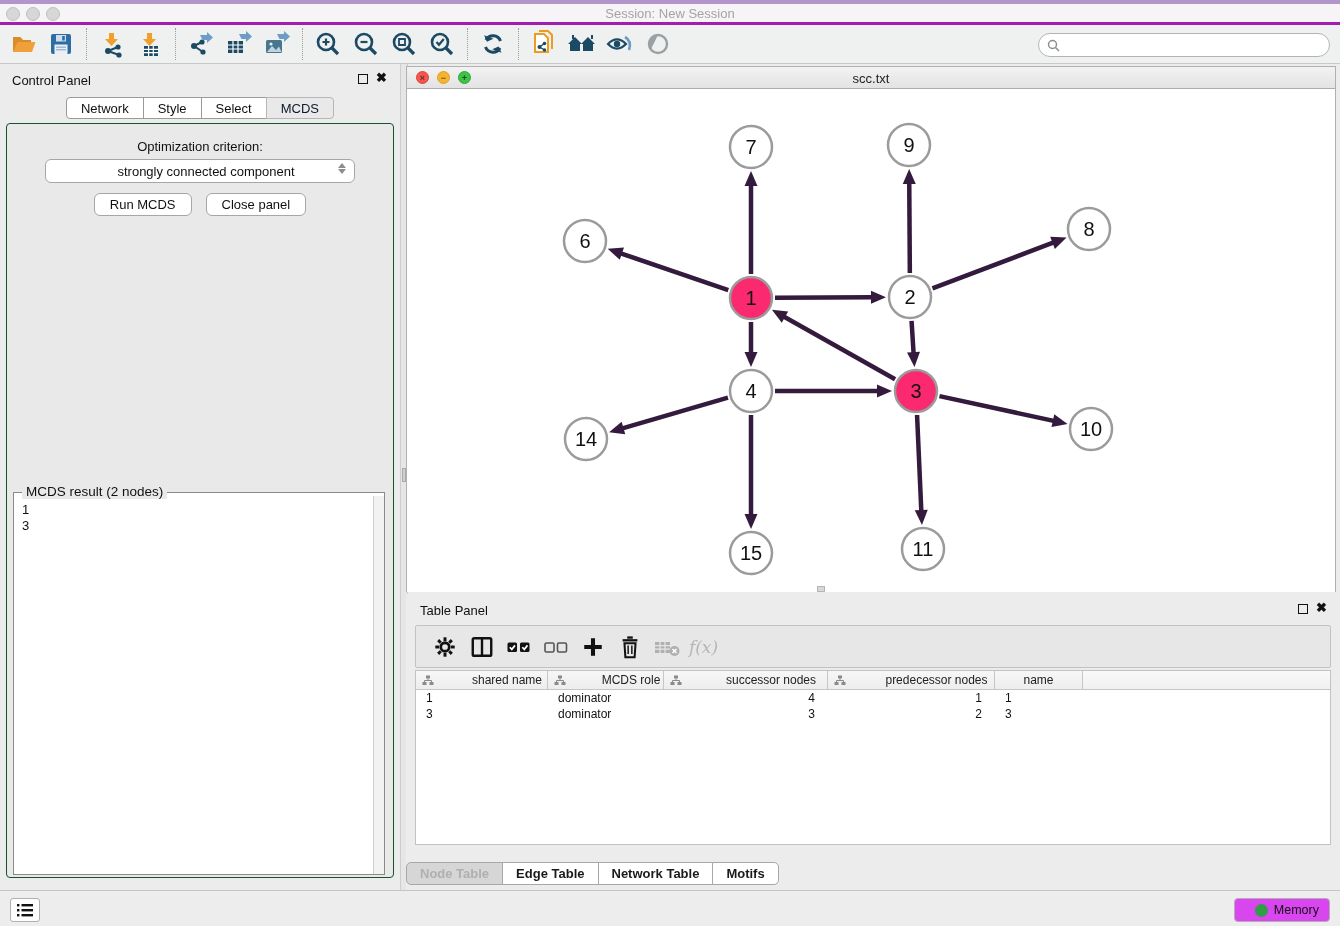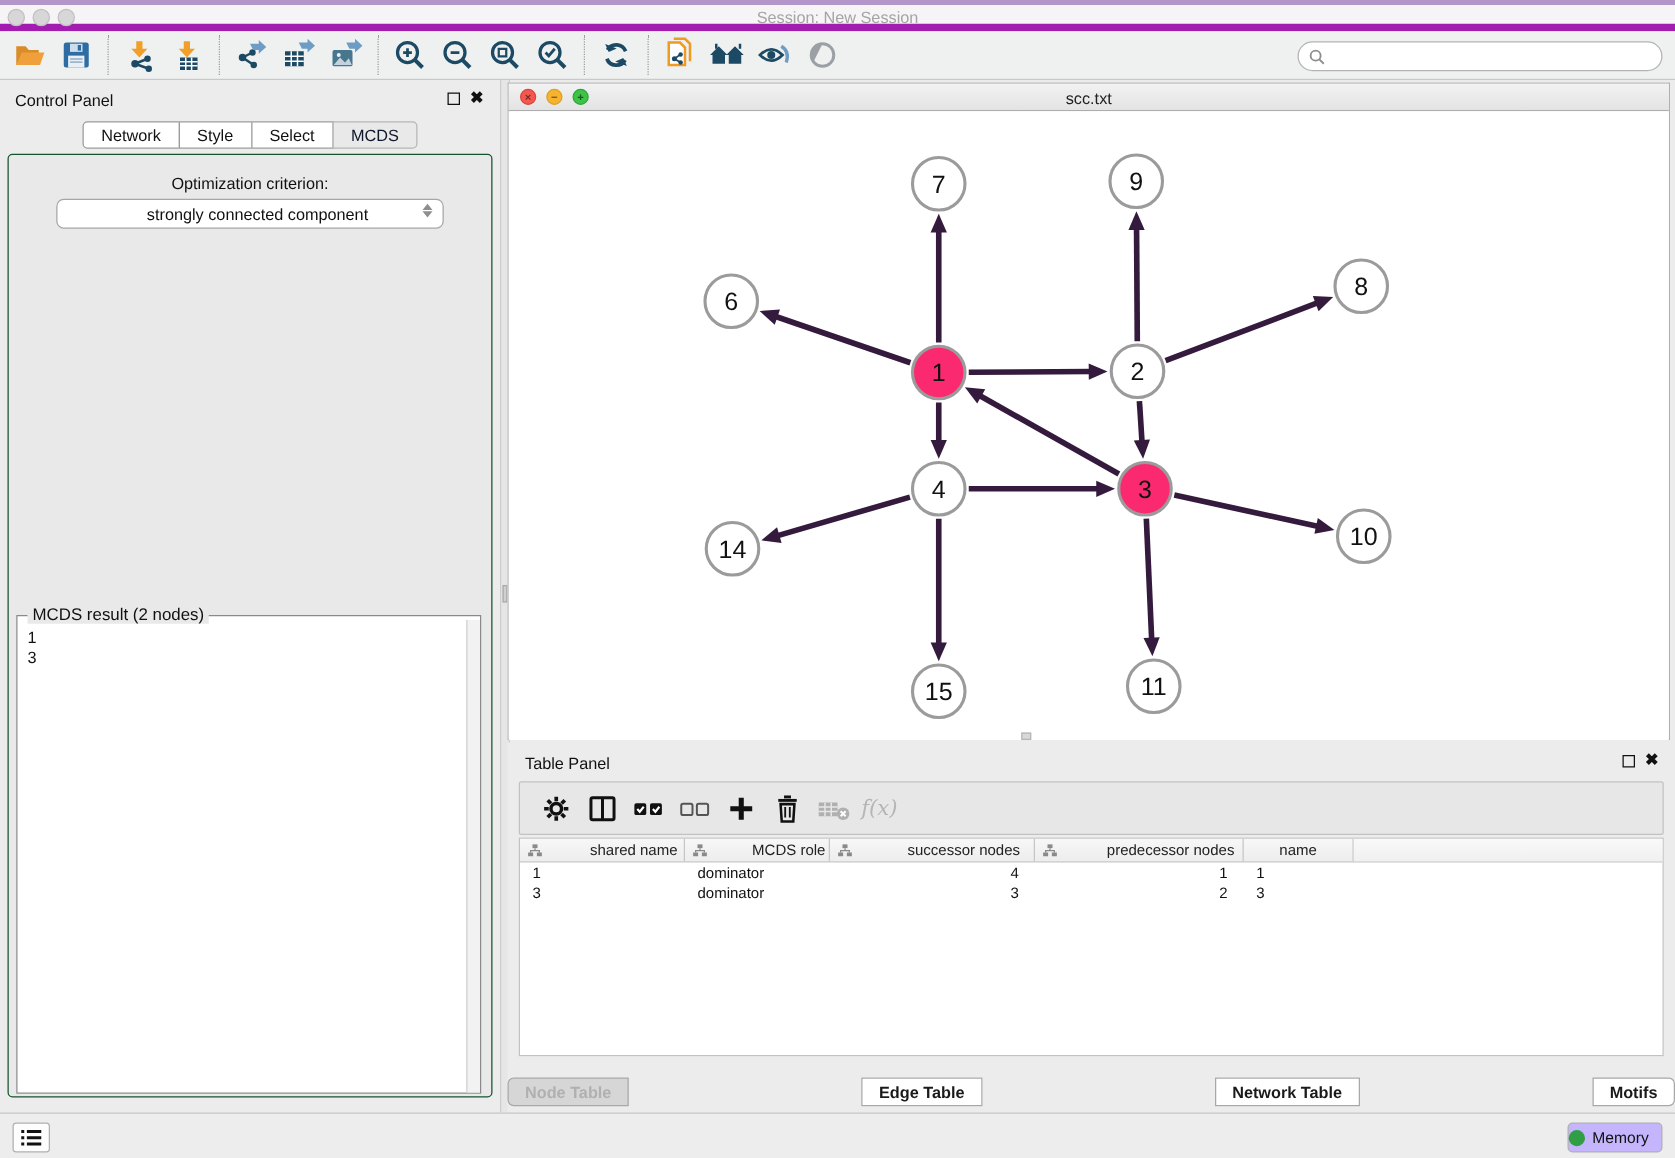--- a/index.html
+++ b/index.html
@@ -1,21 +1,21 @@
 <!DOCTYPE html>
 <html><head>
 <meta charset="utf-8">
 <style>
   * { margin:0; padding:0; box-sizing:border-box; }
   html,body { width:1340px; height:926px; }
   body { font-family:"Liberation Sans", sans-serif; background:#ececec; position:relative; overflow:hidden; }
   #window { position:absolute; inset:0; background:#ececec; }
 
   
-  .titlebar { position:absolute; left:0; top:0; width:1340px; height:25px; background:#f6f4f6; border-bottom:6px solid #a21caf; }
+  .titlebar { position:absolute; left:0; top:0; width:1340px; height:25px; background:#f6f4f6; border-bottom:3px solid #a21caf; }
   .titlebar .accent { position:absolute; left:0; top:0; width:100%; height:4px; background:#b295c9; }
   .tl-dot { position:absolute; top:7px; width:14px; height:14px; border-radius:50%; background:#d7d7d7; border:1px solid #c0c0c0; }
   .titlebar .title { position:absolute; left:0; right:0; top:6px; text-align:center; font-size:13px; color:#a4a4a4; }
 
   
   .toolbar { position:absolute; left:0; top:25px; width:1340px; height:39px; background:#eff1f0; border-bottom:1px solid #c9c9c9; display:flex; align-items:center; }
   .tb-btn { width:38px; height:34px; display:flex; align-items:center; justify-content:center; flex:0 0 auto; }
   .tb-btn svg { display:block; }
   .tb-sep { width:1px; height:32px; border-left:1px dotted #9d9d9d; margin:0 6px; flex:0 0 auto; }
   .search-wrap { position:absolute; right:10px; top:8px; width:292px; height:24px; background:#fff; border:1px solid #b4b4b4; border-radius:12px; display:flex; align-items:center; padding-left:8px; }
@@ -68,30 +68,30 @@
   .fx-label { font-family:"DejaVu Serif","Liberation Serif",serif; font-style:italic; font-size:17px; color:#b5b5b5; }
   .tp-table { position:absolute; left:9px; right:9px; top:76px; height:175px; background:#fff; border:1px solid #c2c2c2; overflow:hidden; }
   .th-row { display:grid; grid-template-columns:132px 116px 164px 167px 88px 1fr; height:19px; background:linear-gradient(#f7f7f7,#ededed); border-bottom:1px solid #c6c6c6; }
   .th-cell { position:relative; border-right:1px solid #c6c6c6; display:flex; align-items:center; font-size:12px; color:#222;gap:33px; }
   .th-cell .lbl { flex:1; text-align:center; }
   .th-cell svg { margin-left:6px; flex:0 0 auto; }
   .th-cell.empty { border-right:none; background:linear-gradient(#f9f9f9,#f0f0f0); }
   .td-row { display:grid; grid-template-columns:132px 116px 164px 167px 88px 1fr; height:16px; font-size:12px; color:#111; }
   .td-cell { display:flex; align-items:center; padding:0 10px; }
   .td-cell.right { justify-content:flex-end; padding-right:13px; }
-  .tp-tabs { position:absolute; left:0; width:100%; top:268px; display:flex; justify-content:space-between; }
+  .tp-tabs { position:absolute; left:0; width:100%; top:268px; display:flex; justify-content:flex-start; }
   .tp-tab { height:23px; padding:3px 13px; font-size:13px; font-weight:bold; background:#fff; border:1px solid #a8a8a8; margin-left:-1px; color:#1a1a1a; }
   .tp-tab.first { border-radius:5px 0 0 5px; margin-left:0; }
   .tp-tab.last { border-radius:0 5px 5px 0; }
   .tp-tab.active { background:#d6d6d6; color:#b0b0b0; font-weight:bold; border-color:#a8a8a8; }
 
   
   .statusbar { position:absolute; left:0; top:890px; width:1340px; height:36px; background:#ededed; border-top:1px solid #c6c6c6; }
   .list-btn { position:absolute; left:10px; top:7px; width:30px; height:24px; background:#fdfdfd; border:1px solid #b0b0b0; border-radius:3px; display:flex; align-items:center; justify-content:center; }
-  .mem-btn { position:absolute; right:10px; top:7px; height:24px; padding:0 10px 0 0; background:#c4b5fd; border:1px solid #b0b0b0; border-radius:4px; display:flex; align-items:center; gap:6px; font-size:12.5px; color:#111; }
+  .mem-btn { position:absolute; right:10px; top:7px; height:24px; padding:0 10px 0 20px; background:#d946ef; border:1px solid #b0b0b0; border-radius:4px; display:flex; align-items:center; gap:6px; font-size:12.5px; color:#111; }
   .mem-dot { width:13px; height:13px; border-radius:50%; }
 </style>
 </head>
 <body>
 
 <div id="window">
 
   <div class="titlebar">
     <div class="accent"></div>
     <span class="tl-dot" style="left:6px"></span>
@@ -251,20 +251,24 @@
       <span class="cp-tab last active">MCDS</span>
     </div>
     <div class="cp-body">
       <div class="opt-label">Optimization criterion:</div>
       <div class="cp-select">
         <span>strongly connected component</span>
         <span class="chevrons">
             <span class="chev-up"></span>
             <span class="chev-dn"></span>
           </span>
+      </div>
+      <div class="cp-buttons">
+        <button class="cp-btn">Run MCDS</button>
+        <button class="cp-btn">Close panel</button>
       </div>
       <div class="result-box">
         <span class="result-legend">MCDS result (2 nodes)</span>
         <div class="result-text">
           <div>1</div>
           <div>3</div>
         </div>
         <div class="result-scroll"></div>
       </div>
     </div>

